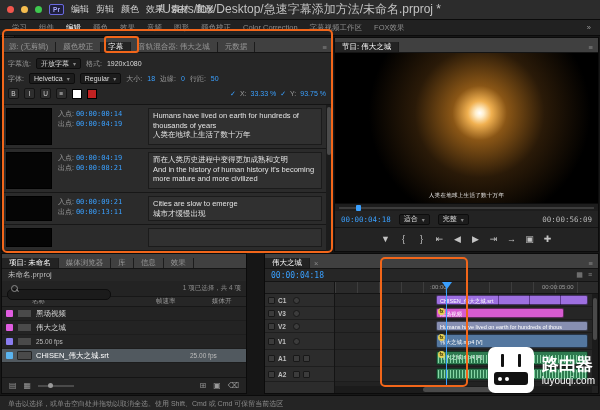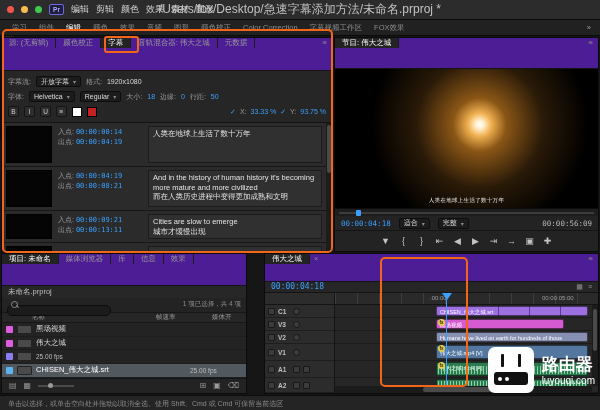--- a/index.html
+++ b/index.html
@@ -14,21 +14,21 @@
 #prbadge{min-width:15px;height:11px;background:#1f1f3d;border:1px solid #6a6ae0;color:#a9a9ff;font-size:6.5px;font-weight:bold;display:flex;align-items:center;justify-content:center;border-radius:2px}
 .menu-item{white-space:nowrap}
 #win-title{position:absolute;left:50%;transform:translateX(-50%);font-size:12px;color:#c2c2c2;white-space:nowrap}
 
 #wsbar{position:absolute;left:0;top:20px;width:600px;height:16px;background:#212121;border-bottom:1px solid #0b0b0b;display:flex;align-items:center;padding:0 6px;font-size:7.5px;color:#8d8d8d;z-index:4;overflow:hidden}
 .ws-tab{padding:0 6px;white-space:nowrap}
 .ws-tab.active{color:#fff}
 #ws-overflow{margin-left:auto;color:#9a9a9a;padding:0 3px}
 
 .panel{position:absolute;background:#232323;border:1px solid #0b0b0b;overflow:hidden}
-.ptabs{height:33px;background:#4c1d95;display:flex;align-items:flex-start;font-size:7.5px;color:#979797;border-bottom:1px solid #141414}
+.ptabs{height:15px;background:#404040;display:flex;align-items:flex-end;font-size:7.5px;color:#979797;border-bottom:1px solid #141414}
 .ptab{display:flex;align-items:center;padding:0 7px;border-right:1px solid #1c1c1c;white-space:nowrap;overflow:hidden}
 .ptab.active{background:#232323;color:#fdfdfd}
 .pmenu{margin-left:auto;display:flex;align-items:center;padding:0 5px;color:#8a8a8a}
 .xico{display:flex;align-items:center;padding:0 4px;color:#8a8a8a}
 
 #captions-panel{left:1px;top:37px;width:332px;height:215px;display:flex;flex-direction:column}
 .cp-settings{padding:3px 6px;border-bottom:1px solid #141414;background:#262626}
 .cp-row{display:flex;align-items:center;gap:5px;height:15px}
 .lbl{font-size:7px;color:#9a9a9a;white-space:nowrap}
 .val{font-size:7px;color:#d8d8d8;white-space:nowrap}
@@ -221,32 +221,33 @@
     </div>
   </div>
   <div class="cap-list">
     <div class="cap-row" style="min-height:44px">
       <div class="cap-thumb"></div>
       <div class="cap-times">
         <div class="tc-line"><span>入点:</span> <span class="tc">00:00:00:14</span></div>
         <div class="tc-line"><span>出点:</span> <span class="tc">00:00:04:19</span></div>
       </div>
       <div class="cap-text">
+        <div>Humans have lived on earth for hundreds of thousands of years</div>
         <div>人类在地球上生活了数十万年</div>
       </div>
     </div>
     <div class="cap-row" style="min-height:44px">
       <div class="cap-thumb"></div>
       <div class="cap-times">
         <div class="tc-line"><span>入点:</span> <span class="tc">00:00:04:19</span></div>
         <div class="tc-line"><span>出点:</span> <span class="tc">00:00:08:21</span></div>
       </div>
       <div class="cap-text">
+        <div>而在人类历史进程中变得更加成熟和文明</div>
         <div>And in the history of human history it's becoming more mature and more civilized</div>
-        <div>而在人类历史进程中变得更加成熟和文明</div>
       </div>
     </div>
     <div class="cap-row" style="min-height:32px">
       <div class="cap-thumb"></div>
       <div class="cap-times">
         <div class="tc-line"><span>入点:</span> <span class="tc">00:00:09:21</span></div>
         <div class="tc-line"><span>出点:</span> <span class="tc">00:00:13:11</span></div>
       </div>
       <div class="cap-text">
         <div>Cities are slow to emerge</div>

